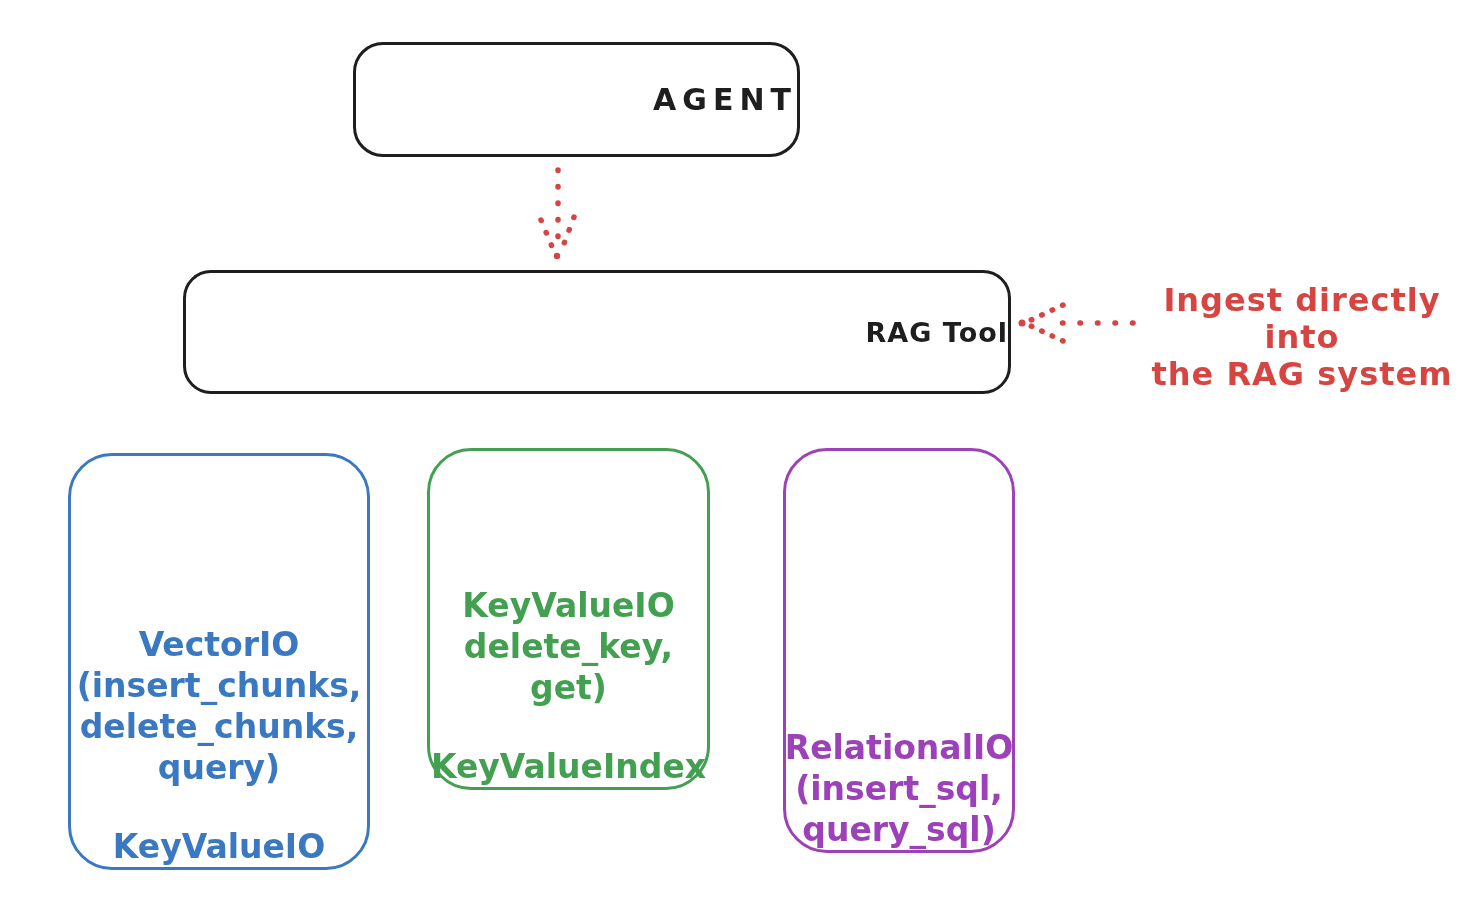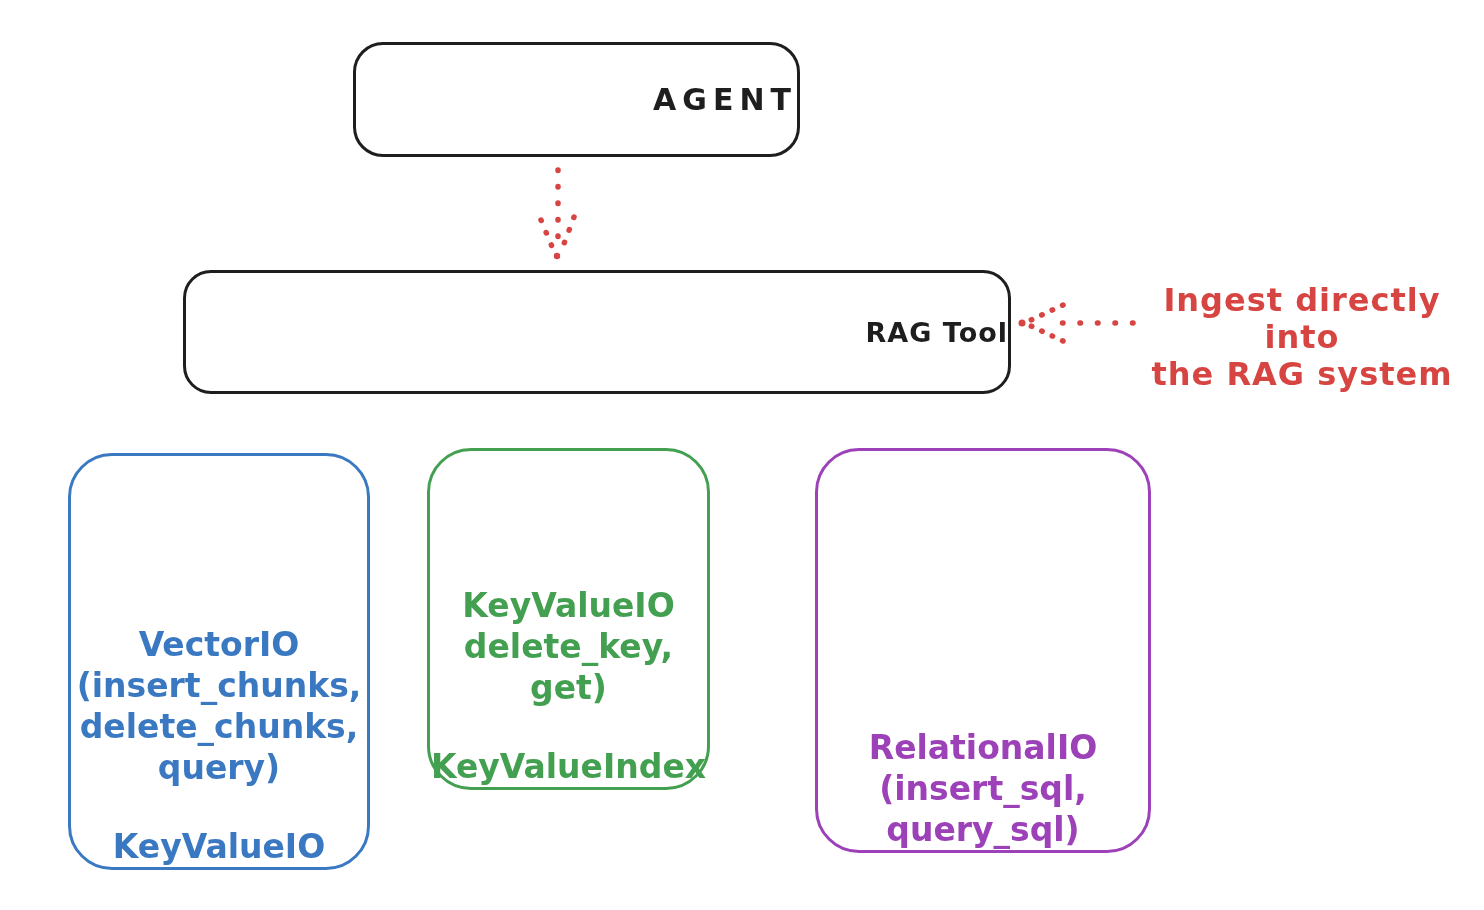--- a/index.html
+++ b/index.html
@@ -63,24 +63,23 @@
     color: #3a79c2;
   }
   .keyvalue-box {
     left: 427px; top: 448px;
     width: 283px; height: 342px;
     border-color: #44a051;
     color: #44a051;
   }
   .relational-box {
     left: 783px; top: 448px;
-    width: 336px; height: 405px;
+    width: 232px; height: 405px;
     border-color: #9c41b8;
     color: #9c41b8;
-    margin-left: 32px;
   }
   .annotation {
     position: absolute;
     left: 1122px; top: 282px;
     width: 360px;
     text-align: center;
     color: #d64541;
     font-size: 32px;
     font-weight: 700;
     line-height: 37px;

